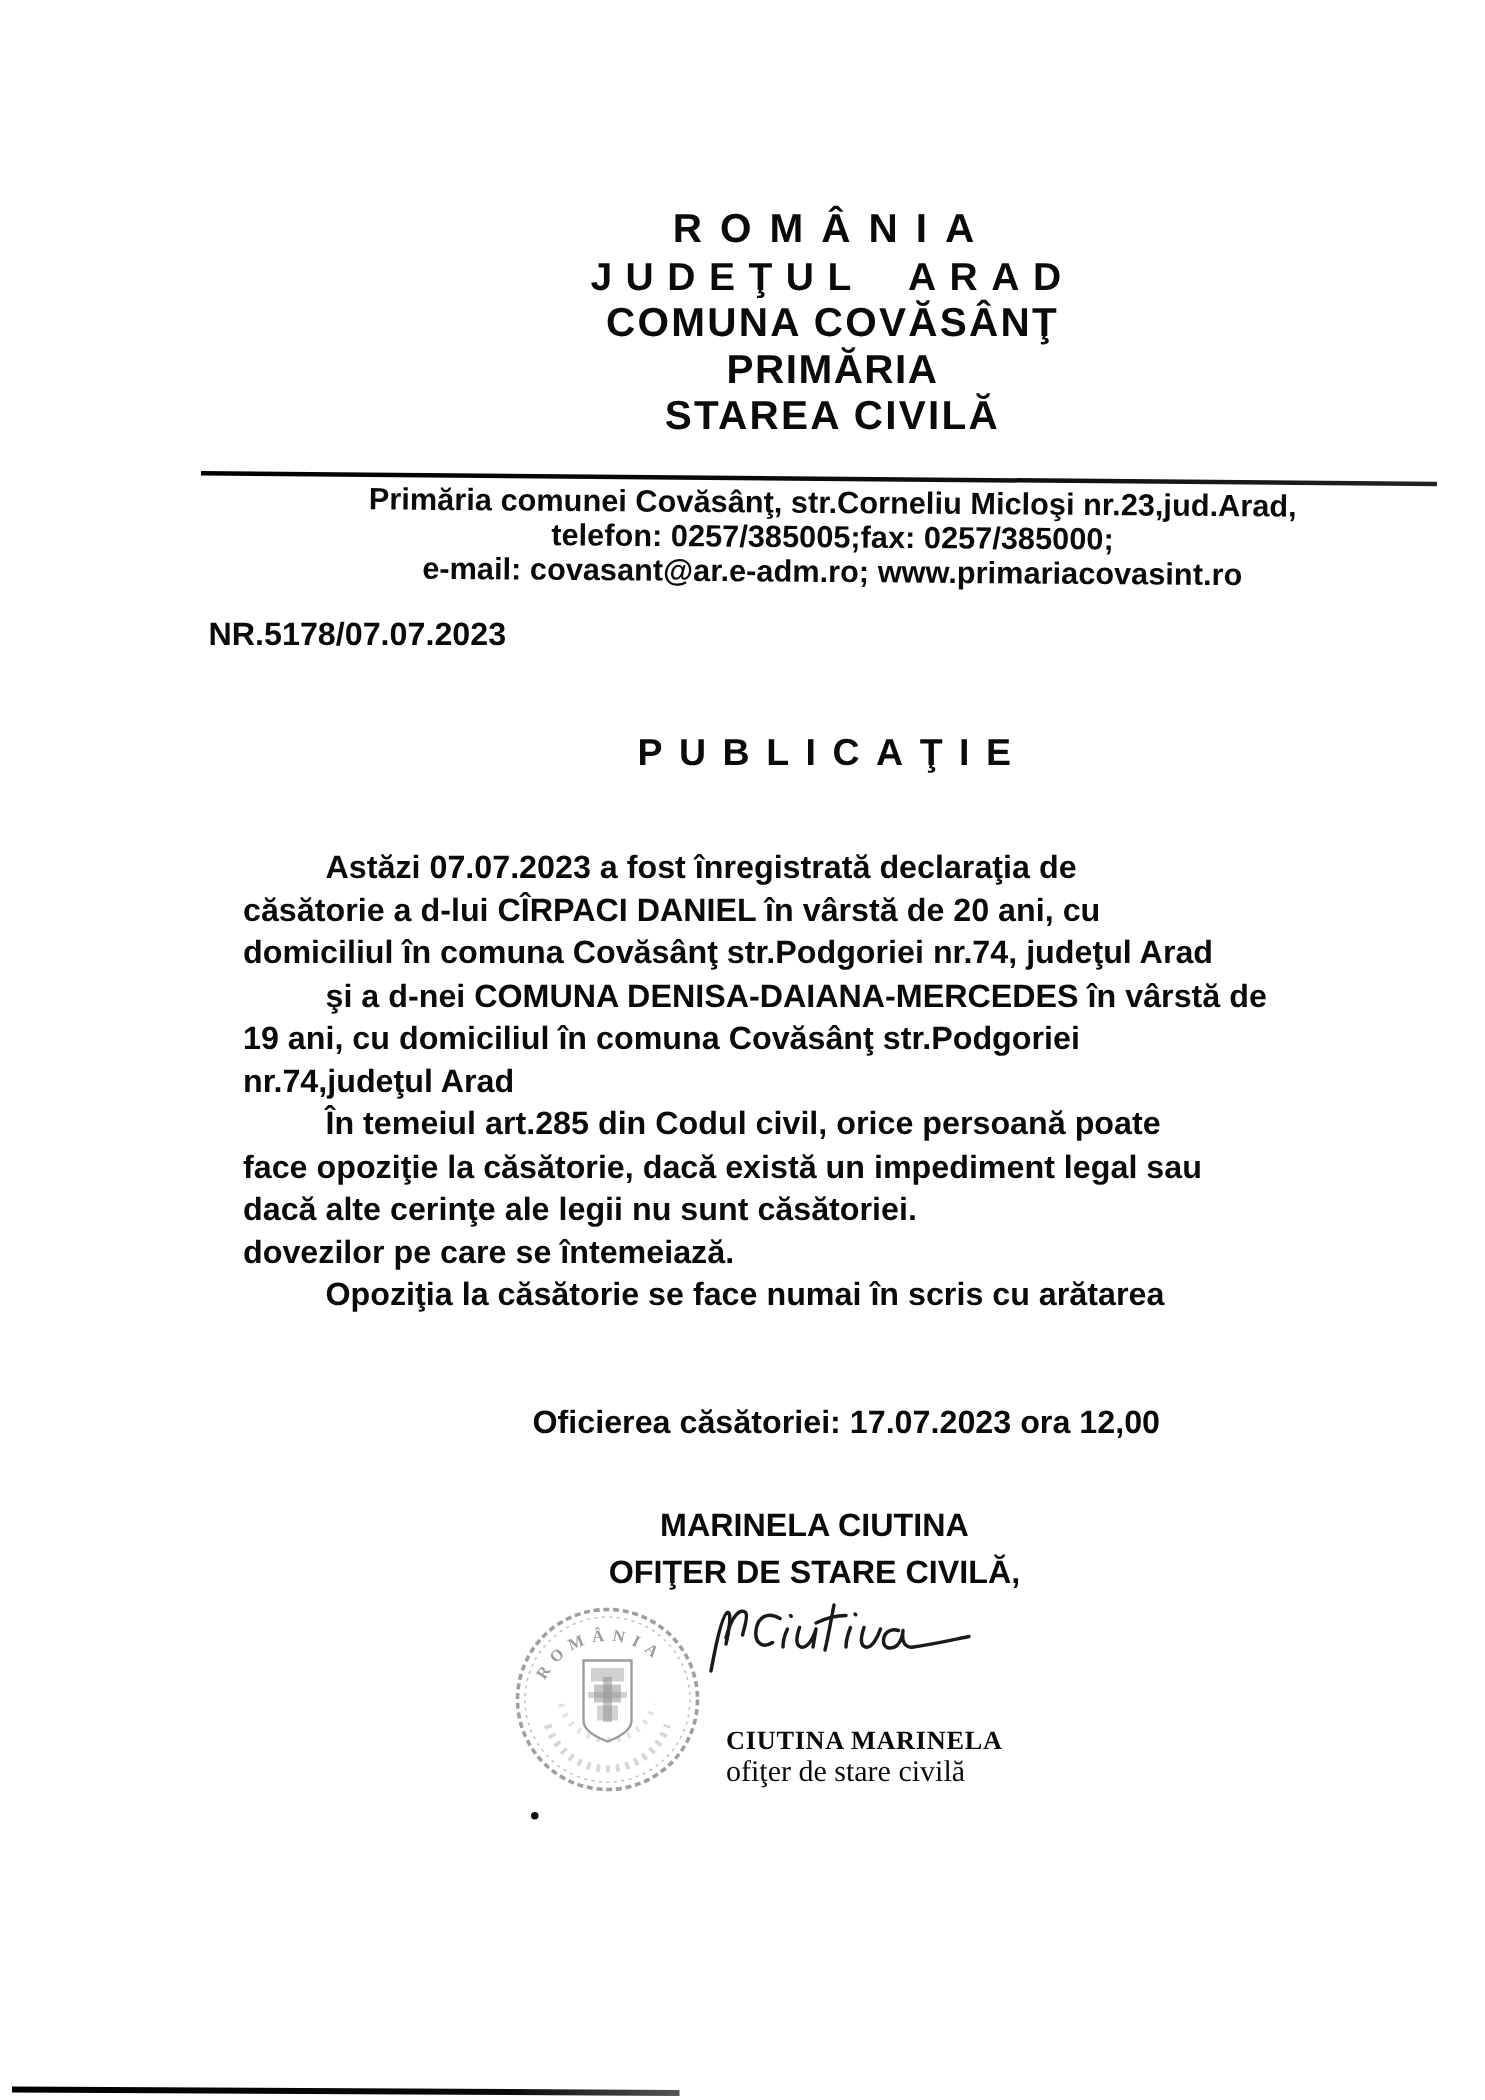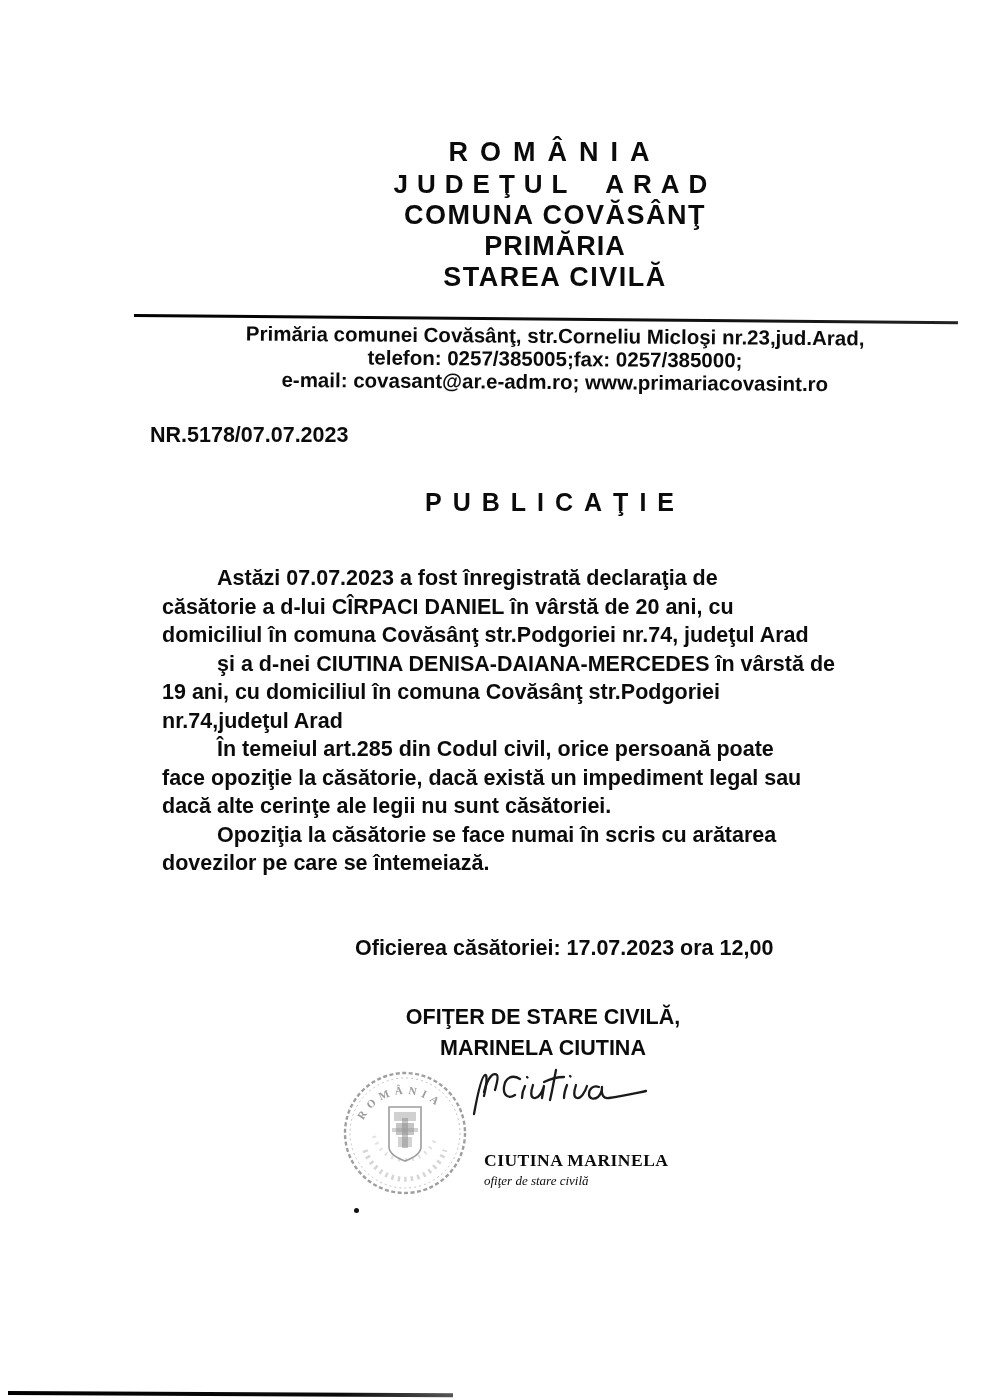--- a/index.html
+++ b/index.html
@@ -16,21 +16,21 @@
   .hdr-civil     { font-size:27px; letter-spacing:1.5px; line-height:31px; }
 
   .rule-top { position:absolute; left:134px; top:314px; width:824px; height:3px;
               background:linear-gradient(to right,#000 0%,#111 70%,#222 100%);
               transform:rotate(0.5deg); transform-origin:left center; }
 
   
   .contact { position:absolute; top:324px; left:115px; width:880px; text-align:center;
              font-weight:bold; font-size:20.5px; line-height:23px; transform:rotate(0.45deg); }
 
-  .regnr { position:absolute; top:411px; left:150px; font-weight:bold; font-size:21.5px;margin-top:12px; }
+  .regnr { position:absolute; top:411px; left:139px; font-weight:bold; font-size:21.5px; }
 
   
   .doc-title { position:absolute; top:488px; left:115px; width:880px; text-align:center;
                font-weight:bold; font-size:25px; letter-spacing:11px; }
 
   
   .body-text { position:absolute; top:564px; left:135px; width:820px;
                font-weight:bold; font-size:21.5px; line-height:28.5px;margin-left:27px; }
   .bodyline { white-space:nowrap; }
   .indent { padding-left:55px; }
@@ -39,21 +39,21 @@
 
   
   .officer { position:absolute; top:1002px; left:298px; width:490px; text-align:center;
              font-weight:bold; font-size:21.5px; line-height:31px; }
 
   
   .stamp-wrap { position:absolute; left:342px; top:1070px; width:126px; height:126px; opacity:.85; }
   .sig-wrap   { position:absolute; left:468px; top:1062px; width:200px; height:62px; }
   .digital-sig { position:absolute; left:484px; top:1130px; font-family:"Liberation Serif", serif; }
   .digital-sig .dsname  { font-weight:bold; font-size:17.5px; letter-spacing:.5px; line-height:21px;margin-top:20px; }
-  .digital-sig .dstitle { font-style:italic; font-size:13px; line-height:20px; }
+  .digital-sig .dstitle { font-size:20px; line-height:20px; }
 
   .stray-dot { position:absolute; left:354px; top:1208px; width:5px; height:5px; border-radius:50%; background:#111; }
 
   .rule-bottom { position:absolute; left:8px; top:1391px; width:445px; height:4px;
                  background:linear-gradient(to right,#000 0%,#0a0a0a 75%,#555 100%);
                  transform:rotate(0.3deg); transform-origin:left center; }
 </style>
 </head>
 <body>
 
@@ -76,35 +76,35 @@
   </div>
 
   <div class="regnr">NR.5178/07.07.2023</div>
 
   <div class="doc-title">PUBLICAŢIE</div>
 
   <div class="body-text">
     <div class="bodyline indent">Astăzi 07.07.2023  a fost înregistrată declaraţia de</div>
     <div class="bodyline">căsătorie a d-lui CÎRPACI DANIEL  în vârstă de 20 ani, cu</div>
     <div class="bodyline">domiciliul în comuna Covăsânţ str.Podgoriei nr.74, judeţul Arad</div>
-    <div class="bodyline indent">şi a d-nei CIUTINA DENISA-DAIANA-MERCEDES în vârstă de</div>
+    <div class="bodyline indent">şi a d-nei COMUNA DENISA-DAIANA-MERCEDES în vârstă de</div>
     <div class="bodyline">19 ani, cu domiciliul în comuna Covăsânţ str.Podgoriei</div>
     <div class="bodyline">nr.74,judeţul Arad</div>
     <div class="bodyline indent">În temeiul art.285 din Codul civil, orice persoană poate</div>
     <div class="bodyline">face opoziţie la căsătorie, dacă există un impediment legal sau</div>
     <div class="bodyline">dacă alte cerinţe ale legii nu sunt căsătoriei.</div>
+    <div class="bodyline">dovezilor pe care se întemeiază.</div>
     <div class="bodyline indent">Opoziţia la căsătorie se face numai în scris cu arătarea</div>
-    <div class="bodyline">dovezilor pe care se întemeiază.</div>
   </div>
 
   <div class="ceremony">Oficierea căsătoriei: 17.07.2023 ora 12,00</div>
 
   <div class="officer">
+    <div>MARINELA CIUTINA</div>
     <div>OFIŢER DE STARE CIVILĂ,</div>
-    <div>MARINELA CIUTINA</div>
   </div>
 
   <div class="stamp-wrap">
     <svg width="126" height="126" viewBox="0 0 126 126">
       <defs>
         <path id="arcTop" d="M 17 70 A 46 46 0 1 1 109 70" fill="none"></path>
         <path id="arcBot" d="M 23 78 A 42 42 0 0 0 103 78" fill="none"></path>
         <path id="arcBot2" d="M 30 68 A 34 34 0 0 0 96 68" fill="none"></path>
       </defs>
       <circle cx="63" cy="63" r="60" fill="none" stroke="#8f8f8f" stroke-width="2.4" stroke-dasharray="4 2.5"></circle>

